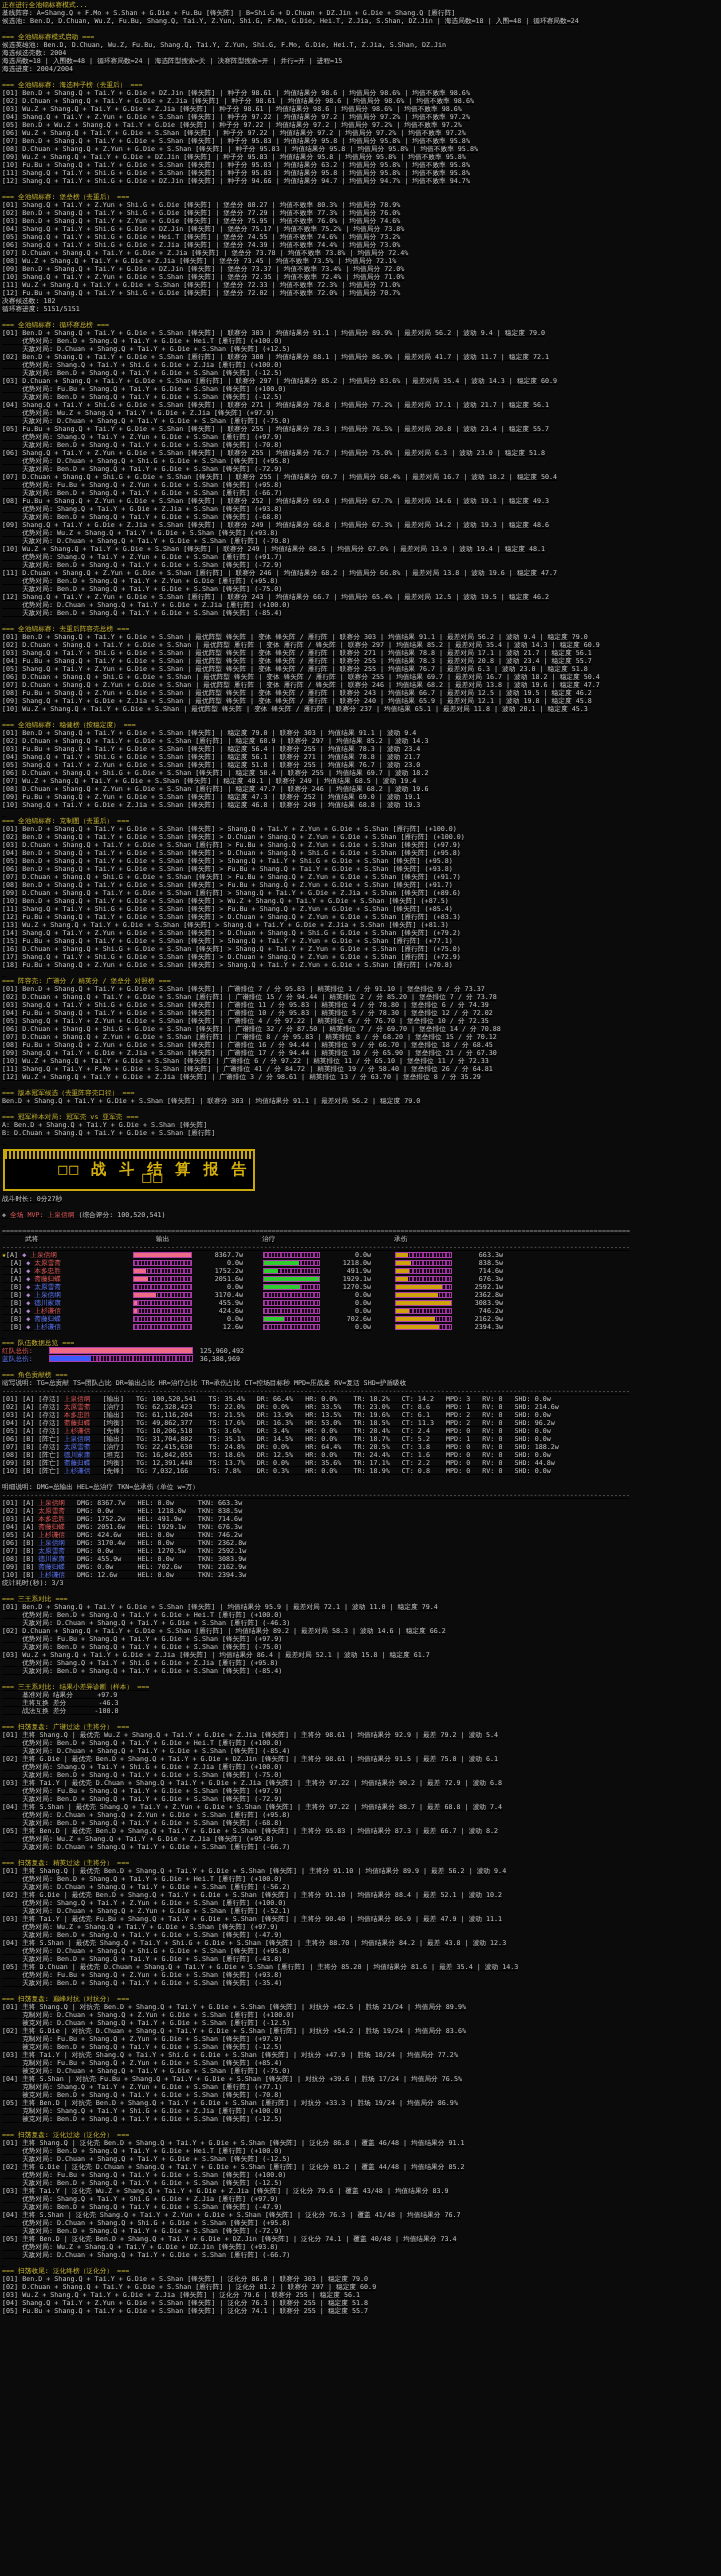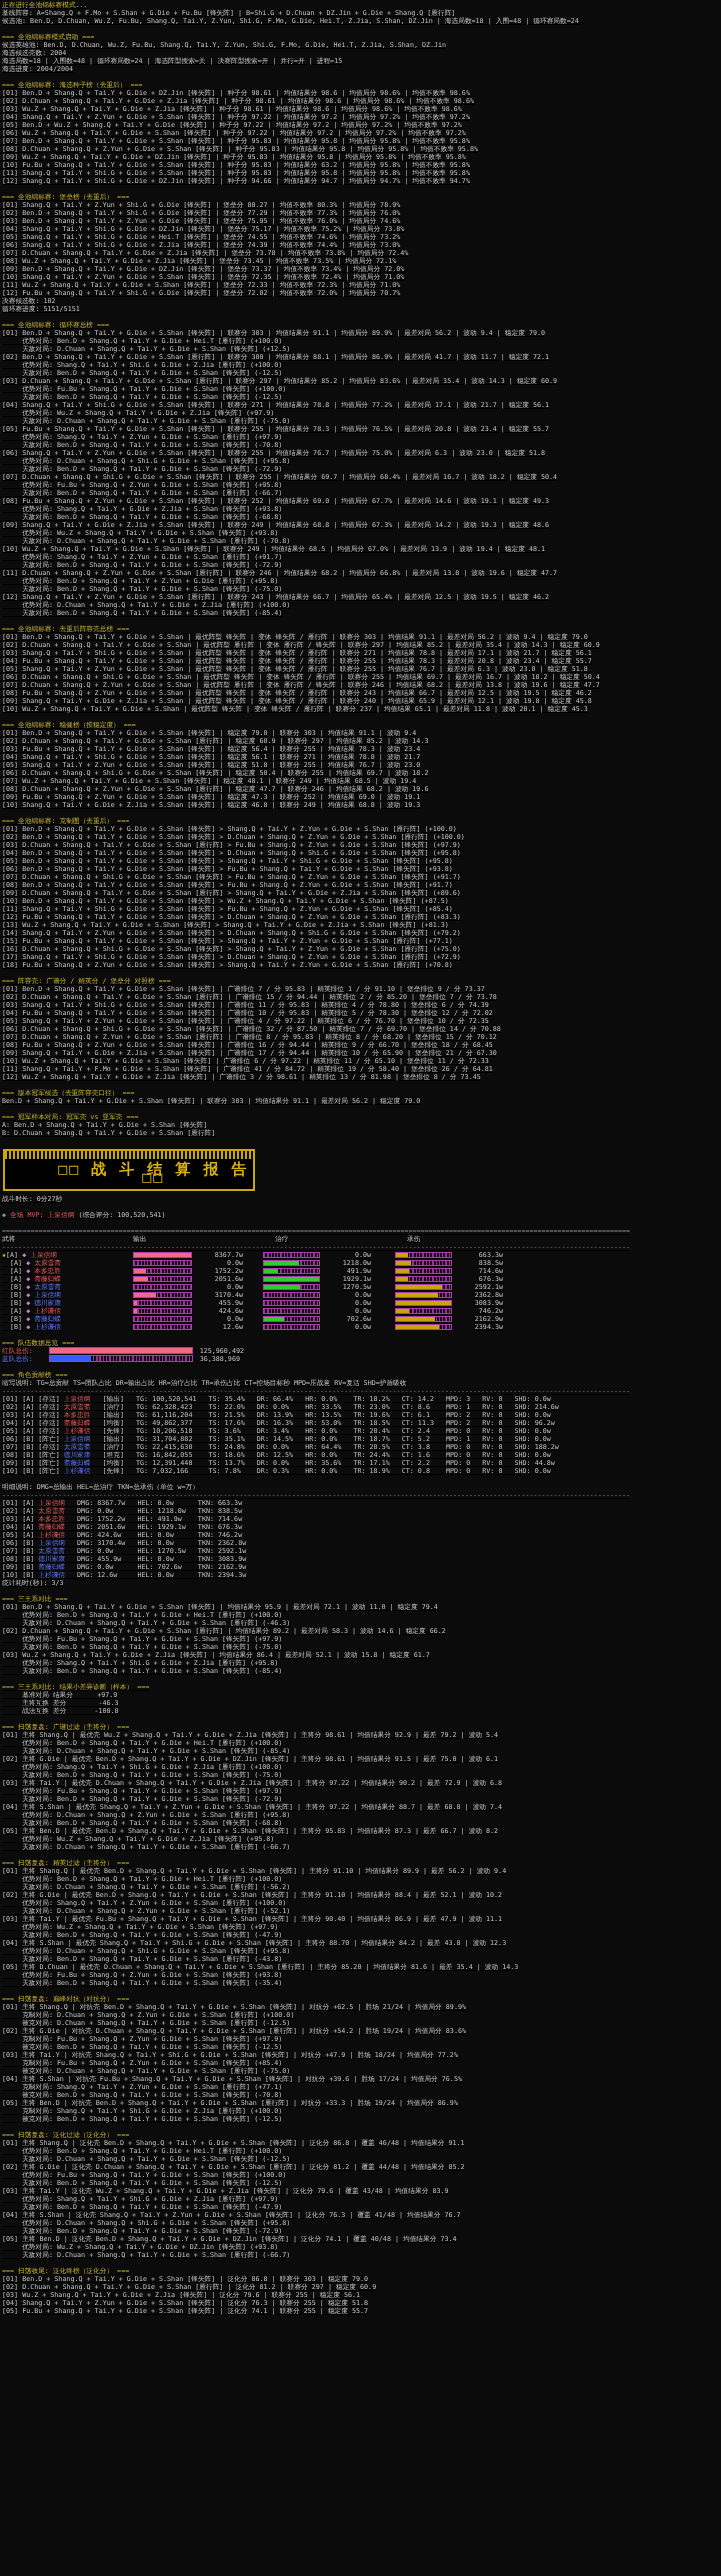--- a/index.html
+++ b/index.html
@@ -177,21 +177,21 @@
       <div class="ln"><span class="w">[02] D.Chuan + Shang.Q + Tai.Y + G.Die + S.Shan [雁行阵] | 广谱排位 15 / 分 94.44 | 精英排位 2 / 分 85.20 | 堡垒排位 7 / 分 73.78</span></div>
       <div class="ln"><span class="w">[03] Shang.Q + Tai.Y + Shi.G + G.Die + S.Shan [锋矢阵] | 广谱排位 11 / 分 95.83 | 精英排位 4 / 分 78.80 | 堡垒排位 6 / 分 74.39</span></div>
       <div class="ln"><span class="w">[04] Fu.Bu + Shang.Q + Tai.Y + G.Die + S.Shan [锋矢阵] | 广谱排位 10 / 分 95.83 | 精英排位 5 / 分 78.30 | 堡垒排位 12 / 分 72.02</span></div>
       <div class="ln"><span class="w">[05] Shang.Q + Tai.Y + Z.Yun + G.Die + S.Shan [锋矢阵] | 广谱排位 4 / 分 97.22 | 精英排位 6 / 分 76.70 | 堡垒排位 10 / 分 72.35</span></div>
       <div class="ln"><span class="w">[06] D.Chuan + Shang.Q + Shi.G + G.Die + S.Shan [锋矢阵] | 广谱排位 32 / 分 87.50 | 精英排位 7 / 分 69.70 | 堡垒排位 14 / 分 70.88</span></div>
       <div class="ln"><span class="w">[07] D.Chuan + Shang.Q + Z.Yun + G.Die + S.Shan [雁行阵] | 广谱排位 8 / 分 95.83 | 精英排位 8 / 分 68.20 | 堡垒排位 15 / 分 70.12</span></div>
       <div class="ln"><span class="w">[08] Fu.Bu + Shang.Q + Z.Yun + G.Die + S.Shan [锋矢阵] | 广谱排位 16 / 分 94.44 | 精英排位 9 / 分 66.70 | 堡垒排位 18 / 分 68.45</span></div>
       <div class="ln"><span class="w">[09] Shang.Q + Tai.Y + G.Die + Z.Jia + S.Shan [锋矢阵] | 广谱排位 17 / 分 94.44 | 精英排位 10 / 分 65.90 | 堡垒排位 21 / 分 67.30</span></div>
       <div class="ln"><span class="w">[10] Wu.Z + Shang.Q + Tai.Y + G.Die + S.Shan [锋矢阵] | 广谱排位 6 / 分 97.22 | 精英排位 11 / 分 65.10 | 堡垒排位 11 / 分 72.33</span></div>
       <div class="ln"><span class="w">[11] Shang.Q + Tai.Y + F.Mo + G.Die + S.Shan [锋矢阵] | 广谱排位 41 / 分 84.72 | 精英排位 19 / 分 58.40 | 堡垒排位 26 / 分 64.81</span></div>
-      <div class="ln"><span class="w">[12] Wu.Z + Shang.Q + Tai.Y + G.Die + Z.Jia [锋矢阵] | 广谱排位 3 / 分 98.61 | 精英排位 13 / 分 81.98 | 堡垒排位 8 / 分 73.45</span></div>
+      <div class="ln"><span class="w">[12] Wu.Z + Shang.Q + Tai.Y + G.Die + Z.Jia [锋矢阵] | 广谱排位 3 / 分 98.61 | 精英排位 13 / 分 63.70 | 堡垒排位 8 / 分 35.29</span></div>
       <div class="ln"><span class="w"> </span></div>
     </div>
     <div>
       <div class="ln"><span class="y">=== 版本冠军候选（去重阵容壳口径） ===</span></div>
       <div class="ln"><span class="w">Ben.D + Shang.Q + Tai.Y + G.Die + S.Shan [锋矢阵] | 联赛分 303 | 均值结果分 91.1 | 最差对局 56.2 | 稳定度 79.0</span></div>
       <div class="ln"><span class="w"> </span></div>
     </div>
     <div>
       <div class="ln"><span class="y">=== 冠军样本对局: 冠军壳 vs 亚军壳 ===</span></div>
       <div class="ln"><span class="w">A: Ben.D + Shang.Q + Tai.Y + G.Die + S.Shan [锋矢阵]</span></div>
@@ -201,21 +201,21 @@
     <div>
       <div class="banner">
         <div class="hatch"></div>
         <div class="btxt">□□ 战 斗 结 算 报 告 □□</div>
       </div>
       <div class="ln"><span class="w">战斗时长: 0分27秒</span></div>
       <div class="ln"><span class="w"> </span></div>
       <div class="ln"><span class="d">◆ </span><span class="r">全场 MVP: </span><span class="r">上泉信纲</span><span class="w"> (综合评分: 100,520,541)</span></div>
       <div class="ln"><span class="w"> </span></div>
       <div class="ln"><span class="d">============================================================================================================================================================</span></div>
-      <div class="ln flex"><span class="w" style="display: inline-block; width: 131px;">武将</span><span class="w" style="display: inline-block; width: 142px;">输出</span><span class="w" style="display: inline-block; width: 132px;">治疗</span><span class="w" style="display: inline-block; width: 80px;">承伤</span></div>
+      <div class="ln flex"><span class="w" style="display: inline-block; width: 131px; margin-left: 23px;">武将</span><span class="w" style="display: inline-block; width: 106px;">输出</span><span class="w" style="display: inline-block; width: 132px;">治疗</span><span class="w" style="display: inline-block; width: 80px;">承伤</span></div>
       <div class="ln"><span class="d">------------------------------------------------------------------------------------------------------------------------------------------------------------</span></div>
       <div class="ln flex"><span class="ncell"><span class="st">★</span><span class="w">[A] </span><span class="m">◆ </span><span class="r">上泉信纲</span></span><span class="bar bw88"><i class="iout" style="width: 100%;"></i></span><span class="num w">8367.7w</span><span class="sp30"></span><span class="bar bw86"><i class="iheal" style="width: 0%;"></i></span><span class="num w">0.0w</span><span class="sp36"></span><span class="bar bw86"><i class="itank" style="width: 22%;"></i></span><span class="num w">663.3w</span></div>
       <div class="ln flex"><span class="ncell"><span class="st">  </span><span class="w">[A] </span><span class="m">◆ </span><span class="r">太原雪斋</span></span><span class="bar bw88"><i class="iout" style="width: 0%;"></i></span><span class="num w">0.0w</span><span class="sp30"></span><span class="bar bw86"><i class="iheal" style="width: 63%;"></i></span><span class="num w">1218.0w</span><span class="sp36"></span><span class="bar bw86"><i class="itank" style="width: 27%;"></i></span><span class="num w">838.5w</span></div>
       <div class="ln flex"><span class="ncell"><span class="st">  </span><span class="w">[A] </span><span class="m">◆ </span><span class="r">本多忠胜</span></span><span class="bar bw88"><i class="iout" style="width: 21%;"></i></span><span class="num w">1752.2w</span><span class="sp30"></span><span class="bar bw86"><i class="iheal" style="width: 25%;"></i></span><span class="num w">491.9w</span><span class="sp36"></span><span class="bar bw86"><i class="itank" style="width: 23%;"></i></span><span class="num w">714.6w</span></div>
       <div class="ln flex"><span class="ncell"><span class="st">  </span><span class="w">[A] </span><span class="m">◆ </span><span class="r">斋藤归蝶</span></span><span class="bar bw88"><i class="iout" style="width: 25%;"></i></span><span class="num w">2051.6w</span><span class="sp30"></span><span class="bar bw86"><i class="iheal" style="width: 100%;"></i></span><span class="num w">1929.1w</span><span class="sp36"></span><span class="bar bw86"><i class="itank" style="width: 22%;"></i></span><span class="num w">676.3w</span></div>
       <div class="ln flex"><span class="ncell"><span class="st">  </span><span class="w">[B] </span><span class="m">◆ </span><span class="b">太原雪斋</span></span><span class="bar bw88"><i class="iout" style="width: 0%;"></i></span><span class="num w">0.0w</span><span class="sp30"></span><span class="bar bw86"><i class="iheal" style="width: 66%;"></i></span><span class="num w">1270.5w</span><span class="sp36"></span><span class="bar bw86"><i class="itank" style="width: 84%;"></i></span><span class="num w">2592.1w</span></div>
       <div class="ln flex"><span class="ncell"><span class="st">  </span><span class="w">[B] </span><span class="m">◆ </span><span class="b">上泉信纲</span></span><span class="bar bw88"><i class="iout" style="width: 38%;"></i></span><span class="num w">3170.4w</span><span class="sp30"></span><span class="bar bw86"><i class="iheal" style="width: 0%;"></i></span><span class="num w">0.0w</span><span class="sp36"></span><span class="bar bw86"><i class="itank" style="width: 77%;"></i></span><span class="num w">2362.8w</span></div>
       <div class="ln flex"><span class="ncell"><span class="st">  </span><span class="w">[B] </span><span class="m">◆ </span><span class="b">德川家康</span></span><span class="bar bw88"><i class="iout" style="width: 5%;"></i></span><span class="num w">455.9w</span><span class="sp30"></span><span class="bar bw86"><i class="iheal" style="width: 0%;"></i></span><span class="num w">0.0w</span><span class="sp36"></span><span class="bar bw86"><i class="itank" style="width: 100%;"></i></span><span class="num w">3083.9w</span></div>
       <div class="ln flex"><span class="ncell"><span class="st">  </span><span class="w">[A] </span><span class="m">◆ </span><span class="r">上杉谦信</span></span><span class="bar bw88"><i class="iout" style="width: 5%;"></i></span><span class="num w">424.6w</span><span class="sp30"></span><span class="bar bw86"><i class="iheal" style="width: 0%;"></i></span><span class="num w">0.0w</span><span class="sp36"></span><span class="bar bw86"><i class="itank" style="width: 24%;"></i></span><span class="num w">746.2w</span></div>
       <div class="ln flex"><span class="ncell"><span class="st">  </span><span class="w">[B] </span><span class="m">◆ </span><span class="b">斋藤归蝶</span></span><span class="bar bw88"><i class="iout" style="width: 0%;"></i></span><span class="num w">0.0w</span><span class="sp30"></span><span class="bar bw86"><i class="iheal" style="width: 36%;"></i></span><span class="num w">702.6w</span><span class="sp36"></span><span class="bar bw86"><i class="itank" style="width: 70%;"></i></span><span class="num w">2162.9w</span></div>

